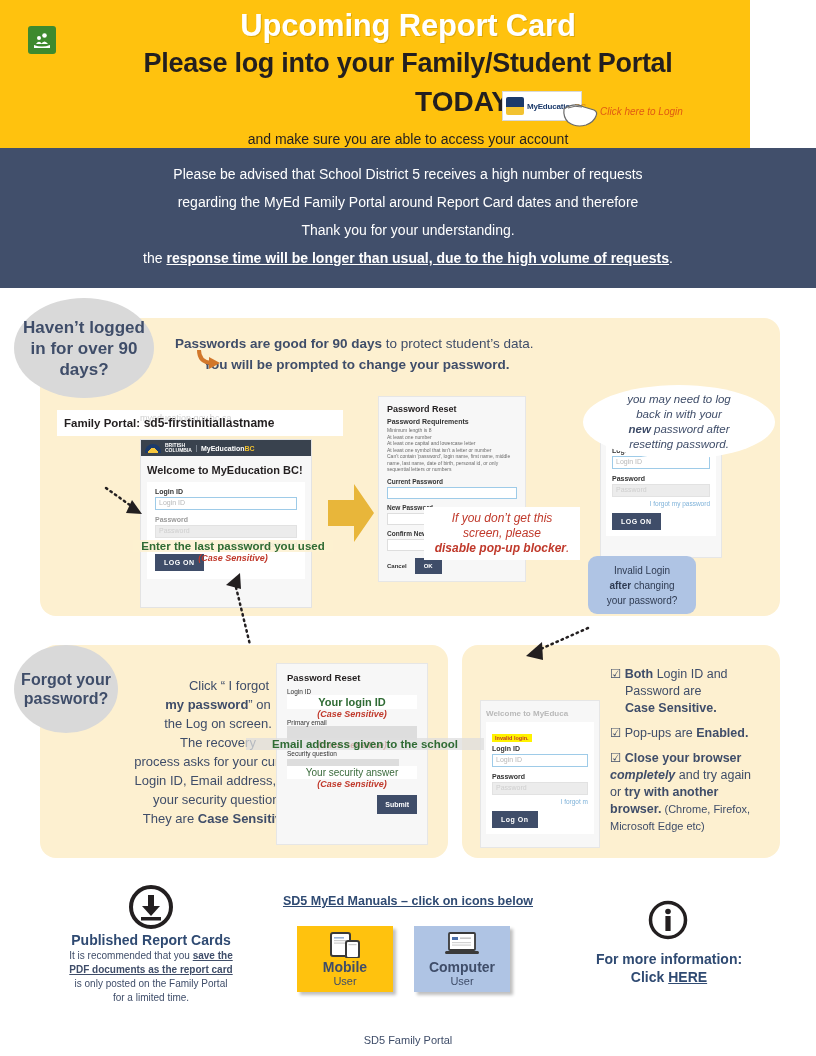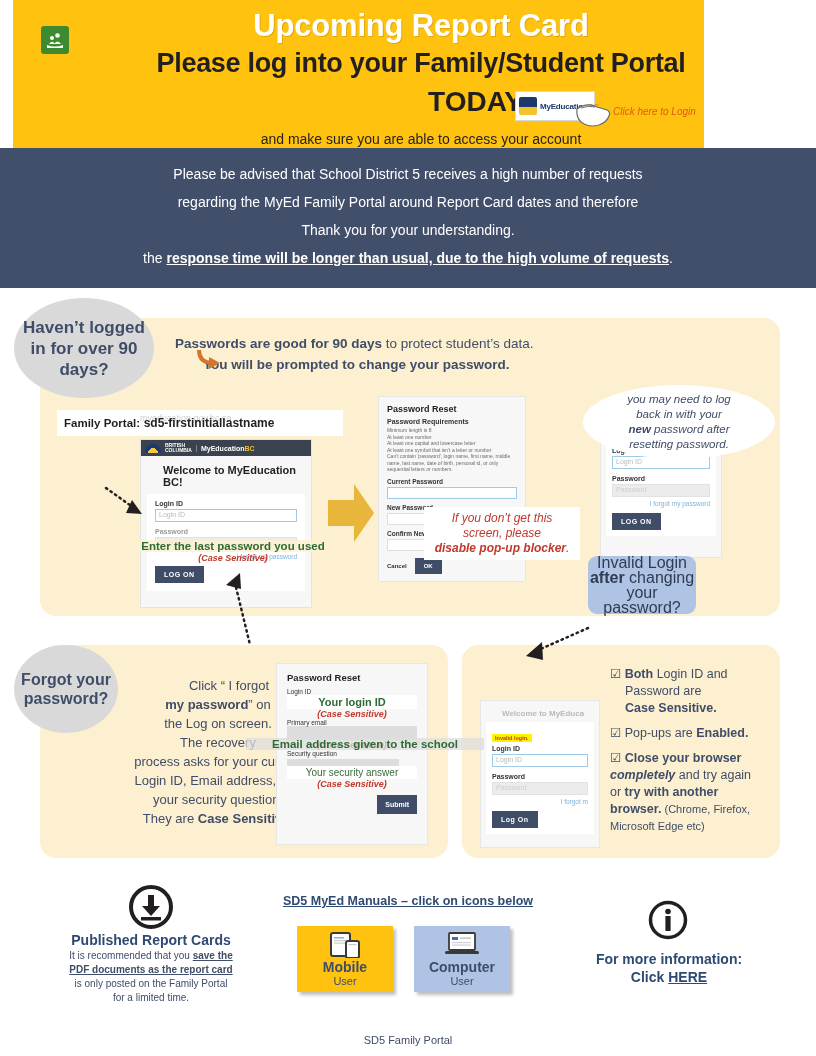--- a/index.html
+++ b/index.html
@@ -8,21 +8,21 @@
     background:#ffffff;
     font-family:"Liberation Sans", sans-serif;
     color:#2f3b52;
     overflow:hidden;
     position:relative;
   }
   .page{position:relative;width:816px;height:1056px;overflow:hidden;}
 
   
   .header{
-    position:absolute;left:13px;top:0;width:691px;height:148px;
+    position:absolute;left:0;top:0;width:750px;height:148px;
     background:#FFC20E;
   }
   .sd-logo{
     position:absolute;left:28px;top:26px;width:28px;height:28px;
     background:#3E8A2E;border-radius:3px;
     display:flex;align-items:center;justify-content:center;
   }
   .sd-logo svg{display:block;}
   .hdr-l1{
     position:absolute;left:0;top:8px;width:816px;text-align:center;
@@ -102,21 +102,21 @@
     position:absolute;left:140px;top:439px;width:172px;height:169px;
     background:#F7F7F7;border:1px solid #e3e3e3;box-sizing:border-box;
   }
   .ss-topbar{
     height:16px;background:#39424E;display:flex;align-items:center;gap:4px;padding-left:4px;
   }
   .ss-sun{width:16px;height:9px;background:radial-gradient(circle at 50% 100%, #f6c63c 0 40%, #1b3a6b 41%);border-radius:8px 8px 0 0;}
   .ss-bcol{font-size:5px;color:#fff;line-height:5px;font-weight:bold;}
   .ss-myed{font-size:7px;color:#fff;font-weight:bold;border-left:1px solid #7b8490;padding-left:4px;}
   .ss-myed i{color:#f2c230;font-style:normal;}
-  .ss-welcome{font-size:11px;font-weight:bold;color:#231f20;padding:8px 0 6px 6px;margin-left:16px;}
+  .ss-welcome{font-size:11px;font-weight:bold;color:#231f20;padding:8px 0 6px 6px;}
   .ss-body{background:#fff;margin:0 6px;padding:6px 8px 8px 8px;}
   .ss-lbl{font-size:7px;font-weight:bold;color:#333;margin-bottom:2px;}
   .ss-inp{height:13px;border:1px solid #9ecbe8;background:#fff;font-size:7px;color:#b8b8b8;padding:1px 3px;box-sizing:border-box;}
   .ss-inp.grey{border:1px solid #e2e2e2;background:#ececec;color:#cfcfcf;}
   .ss-forgot{font-size:6.5px;color:#7fb2d9;text-align:right;margin-top:3px;}
   .ss-logon{display:inline-block;margin-top:6px;background:#3F4D69;color:#fff;font-size:7px;font-weight:bold;padding:5px 9px;letter-spacing:.5px;}
   .ov-enterpw{
     position:absolute;left:133px;top:540px;width:200px;text-align:center;
     font-size:11.5px;font-weight:bold;color:#2f6b34;z-index:5;
     background:rgba(253,240,208,.82);
@@ -164,21 +164,21 @@
   }
   .we-text{
     position:absolute;left:596px;top:392px;width:166px;text-align:center;
     font-size:11.5px;font-style:italic;color:#3f4d69;line-height:15px;z-index:6;
   }
   .we-text b{font-weight:bold;font-style:italic;}
   .blue-callout{
     position:absolute;left:588px;top:556px;width:108px;height:58px;
     background:#AFC4E4;border-radius:9px;z-index:7;
     display:flex;align-items:center;justify-content:center;text-align:center;
-    font-size:16px;color:#2f3b52;line-height:15px;
+    font-size:10px;color:#2f3b52;line-height:15px;
   }
   .blue-callout b{font-weight:bold;}
 
   
   .panel2{
     position:absolute;left:40px;top:645px;width:408px;height:213px;
     background:#FDF0D0;border-radius:16px;
   }
   .b-forgot{left:14px;top:645px;width:104px;height:88px;font-size:16px;line-height:19px;z-index:6;}
   .fp-para{

